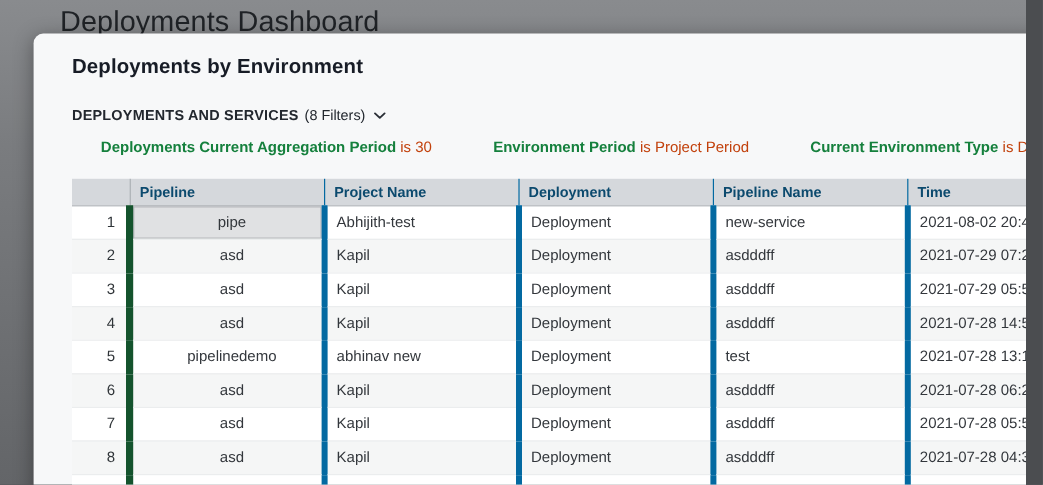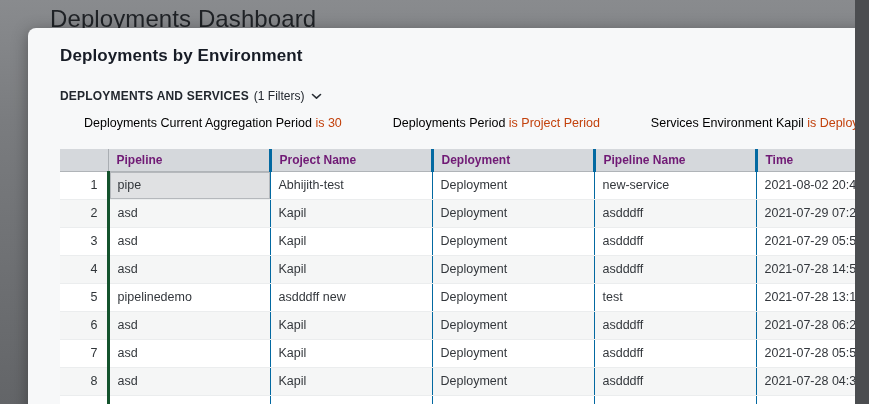--- a/index.html
+++ b/index.html
@@ -22,62 +22,62 @@
   .modal-title {
     font-size:17px; font-weight:bold; color:#171c26; letter-spacing:.1px;
   }
   .filter-bar {
     margin-top:23px; font-size:12px; color:#22272e; display:flex; align-items:center; cursor:pointer; width:max-content;
   }
   .filter-bar .bar-label { font-weight:bold; letter-spacing:.2px; }
   .filter-bar .bar-count { margin-left:5px; }
   .chev { margin-left:6px; display:inline-flex; }
   .filters-row { margin-top:13px; font-size:12.5px; display:flex; gap:27px; }
-  .filter-seg .f-label { font-weight:normal; color:#000000;padding-left:24px; }
+  .filter-seg .f-label { font-weight:bold; color:#15803d;padding-left:24px; }
   .filter-seg .f-value { color:#c2410c; }
   table { margin-top:19px; border-collapse:collapse; table-layout:fixed; width:858px; font-size:12.5px; }
   col.c-num { width:48px; } col.c-std { width:162px; }
   thead th {
-    background:#d5d8dc; height:22px; text-align:left; font-size:12px; color:#701a75;
+    background:#d5d8dc; height:22px; text-align:left; font-size:12px; color:#0c4a6e;
     padding:0 0 0 8px; border-bottom:1px solid #b0b4b8; font-weight:bold;
   }
-  thead th:not(:first-child){ border-left:3px solid #0369a1; }
+  thead th:not(:first-child){ border-left:1px solid #0369a1; }
   tbody td { height:28px; padding:0 0 0 8px; color:#33373c; background:#fff; border-bottom:1px solid #ebedee; }
   tbody tr:nth-child(even) td { background:#f5f6f6; }
-  tbody td:not(:first-child){ border-left:1px solid #0369a1; }
-  tbody td:nth-child(2){ border-left:3px solid #14532d; }
+  tbody td:not(:first-child){ border-left:5px solid #0369a1; }
+  tbody td:nth-child(2){ border-left:6px solid #14532d;text-align:center; }
   thead th:nth-child(2){ border-left:1px solid #a9adb2; }
   td.num { text-align:right; padding-right:9px; color:#303539; }
   td.selected { background:#e0e1e3 !important; box-shadow:inset 0 0 0 1px #b5b8bc; }
 </style>
 </head>
 <body>
 
 <div class="viewport">
 
   <div class="page-title">Deployments Dashboard</div>
 
   <div class="modal">
 
     <div class="modal-title">Deployments by Environment</div>
 
     <div class="filter-bar">
       <span class="bar-label">DEPLOYMENTS AND SERVICES</span>
-      <span class="bar-count">(1 Filters)</span>
+      <span class="bar-count">(8 Filters)</span>
       <span class="chev">
         <svg width="11" height="7" viewBox="0 0 11 7">
             <polyline points="1.5,1.5 5.5,5.2 9.5,1.5" fill="none" stroke="#2a2f36" stroke-width="1.6" stroke-linecap="round" stroke-linejoin="round"></polyline>
           </svg>
       </span>
     </div>
 
     <div class="filters-row">
       <span class="filter-seg"><span class="f-label">Deployments Current Aggregation Period</span><span class="f-value"> is 30</span></span>
-      <span class="filter-seg"><span class="f-label">Deployments Period</span><span class="f-value"> is Project Period</span></span>
-      <span class="filter-seg"><span class="f-label">Services Environment Kapil</span><span class="f-value"> is Deployments</span></span>
+      <span class="filter-seg"><span class="f-label">Environment Period</span><span class="f-value"> is Project Period</span></span>
+      <span class="filter-seg"><span class="f-label">Current Environment Type</span><span class="f-value"> is Deployments</span></span>
     </div>
 
     <table>
       <colgroup>
         <col class="c-num">
           <col class="c-std">
           <col class="c-std">
           <col class="c-std">
           <col class="c-std">
           <col class="c-std">
@@ -121,21 +121,21 @@
     <td class="num">4</td>
     <td>asd</td>
     <td>Kapil</td>
     <td>Deployment</td>
     <td>asdddff</td>
     <td>2021-07-28 14:51:23</td>
   </tr>
           <tr>
     <td class="num">5</td>
     <td>pipelinedemo</td>
-    <td>asdddff new</td>
+    <td>abhinav new</td>
     <td>Deployment</td>
     <td>test</td>
     <td>2021-07-28 13:10:46</td>
   </tr>
           <tr>
     <td class="num">6</td>
     <td>asd</td>
     <td>Kapil</td>
     <td>Deployment</td>
     <td>asdddff</td>

